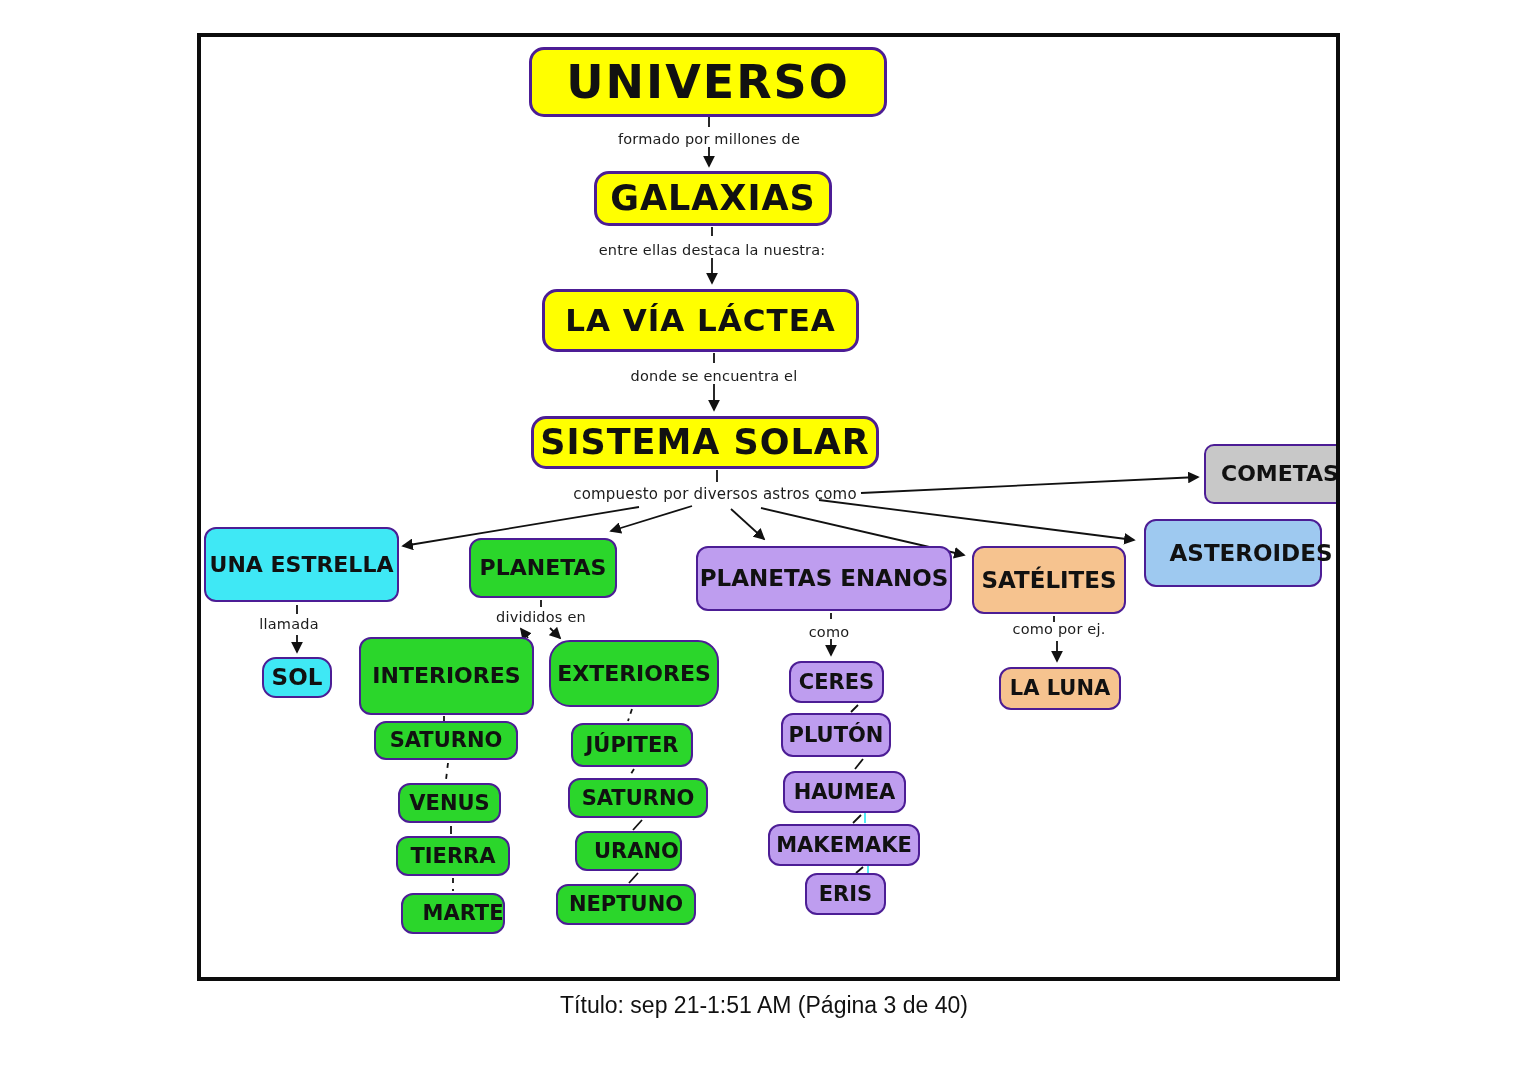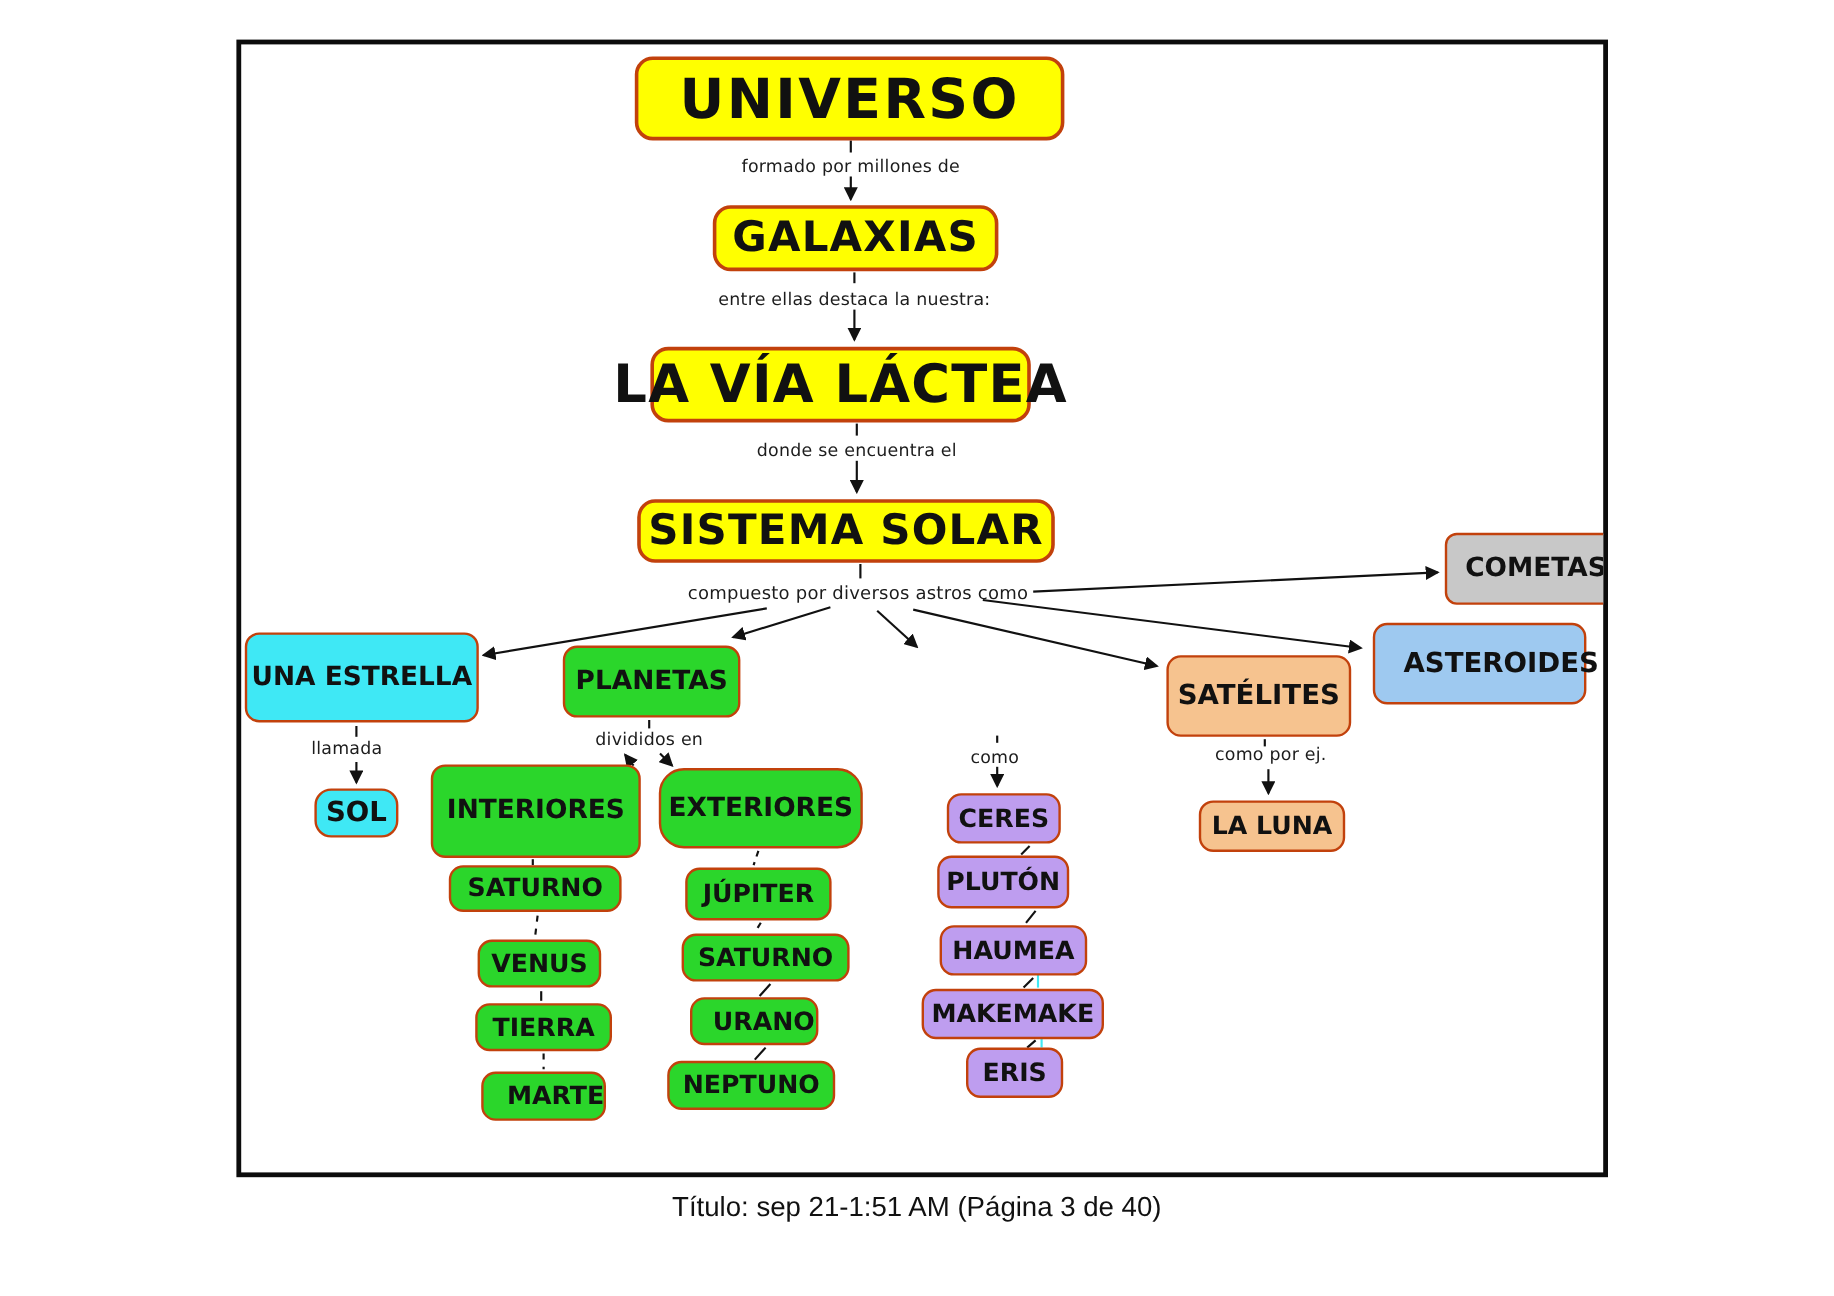--- a/index.html
+++ b/index.html
@@ -1,38 +1,38 @@
 <!DOCTYPE html>
 <html><head>
 <meta charset="utf-8">
 <style>
   html,body{margin:0;padding:0;background:#ffffff;}
   .page{position:relative;width:1528px;height:1080px;background:#ffffff;overflow:hidden;
         font-family:"DejaVu Sans",sans-serif;}
   .frame{position:absolute;left:197px;top:33px;width:1135px;height:940px;
          border:4px solid #0c0c0c;box-sizing:content-box;background:#ffffff;overflow:hidden;}
   .wires{position:absolute;left:0;top:0;width:1135px;height:940px;pointer-events:none;}
-  .node{position:absolute;box-sizing:border-box;border:2px solid #c2410c;border-radius:12px;
+  .node{position:absolute;box-sizing:border-box;border:2px solid #4c1d95;border-radius:12px;
         display:flex;align-items:center;justify-content:center;font-weight:bold;color:#111;
         white-space:nowrap;line-height:1;}
   .c-yellow{background:#FFFF00;border-width:3px;border-radius:15px;}
   .c-cyan{background:#3FE8F5;}
   .c-green{background:#2BD62B;}
   .c-purple{background:#BE9DEF;}
   .c-peach{background:#F6C38F;}
   .c-blue{background:#9EC9F0;}
   .c-gray{background:#C8C8C8;}
   .link{position:absolute;transform:translateX(-50%);font-size:14.5px;color:#1c1c1c;
         white-space:nowrap;letter-spacing:.2px;}
   .footer{position:absolute;left:0;top:992px;width:1528px;text-align:center;
           font-family:"Liberation Sans",sans-serif;font-size:23px;color:#111;}
   
   #n-universo{left:328px;top:10px;width:358px;height:70px;font-size:46px;letter-spacing:2px;}
   #n-galaxias{left:393px;top:134px;width:238px;height:55px;font-size:35px;letter-spacing:1px;}
-  #n-vialactea{left:341px;top:252px;width:317px;height:63px;font-size:44px;letter-spacing:1px;}
+  #n-vialactea{left:341px;top:252px;width:317px;height:63px;font-size:31px;letter-spacing:1px;}
   #n-sistemasolar{left:330px;top:379px;width:348px;height:53px;font-size:35px;letter-spacing:1px;}
   #n-unaestrella{left:3px;top:490px;width:195px;height:75px;font-size:22px;}
   #n-sol{left:61px;top:620px;width:70px;height:41px;font-size:23px;border-radius:14px;}
   #n-planetas{left:268px;top:501px;width:148px;height:60px;font-size:22px;}
   #n-interiores{left:158px;top:600px;width:175px;height:78px;font-size:22px;}
   #n-exteriores{left:348px;top:603px;width:170px;height:67px;font-size:22px;border-radius:21px;}
   #n-mercurio{left:173px;top:684px;width:144px;height:39px;font-size:21px;}
   #n-venus{left:197px;top:746px;width:103px;height:40px;font-size:21px;}
   #n-tierra{left:195px;top:799px;width:114px;height:40px;font-size:21px;}
   #n-marte{left:200px;top:856px;width:104px;height:41px;font-size:21px;padding-left:20px;}
@@ -130,20 +130,21 @@
     <div class="node c-green" id="n-interiores">INTERIORES</div>
     <div class="node c-green" id="n-exteriores">EXTERIORES</div>
     <div class="node c-green" id="n-mercurio">SATURNO</div>
     <div class="node c-green" id="n-venus">VENUS</div>
     <div class="node c-green" id="n-tierra">TIERRA</div>
     <div class="node c-green" id="n-marte">MARTE</div>
     <div class="node c-green" id="n-jupiter">JÚPITER</div>
     <div class="node c-green" id="n-saturno">SATURNO</div>
     <div class="node c-green" id="n-urano">URANO</div>
     <div class="node c-green" id="n-neptuno">NEPTUNO</div>
+    <div class="node c-purple" id="n-penanos">PLANETAS ENANOS</div>
     <div class="node c-purple" id="n-ceres">CERES</div>
     <div class="node c-purple" id="n-pluton">PLUTÓN</div>
     <div class="node c-purple" id="n-haumea">HAUMEA</div>
     <div class="node c-purple" id="n-makemake">MAKEMAKE</div>
     <div class="node c-purple" id="n-eris">ERIS</div>
     <div class="node c-peach" id="n-satelites">SATÉLITES</div>
     <div class="node c-peach" id="n-laluna">LA LUNA</div>
     <div class="node c-blue" id="n-asteroides">ASTEROIDES</div>
     <div class="node c-gray" id="n-cometas">COMETAS</div>
 

